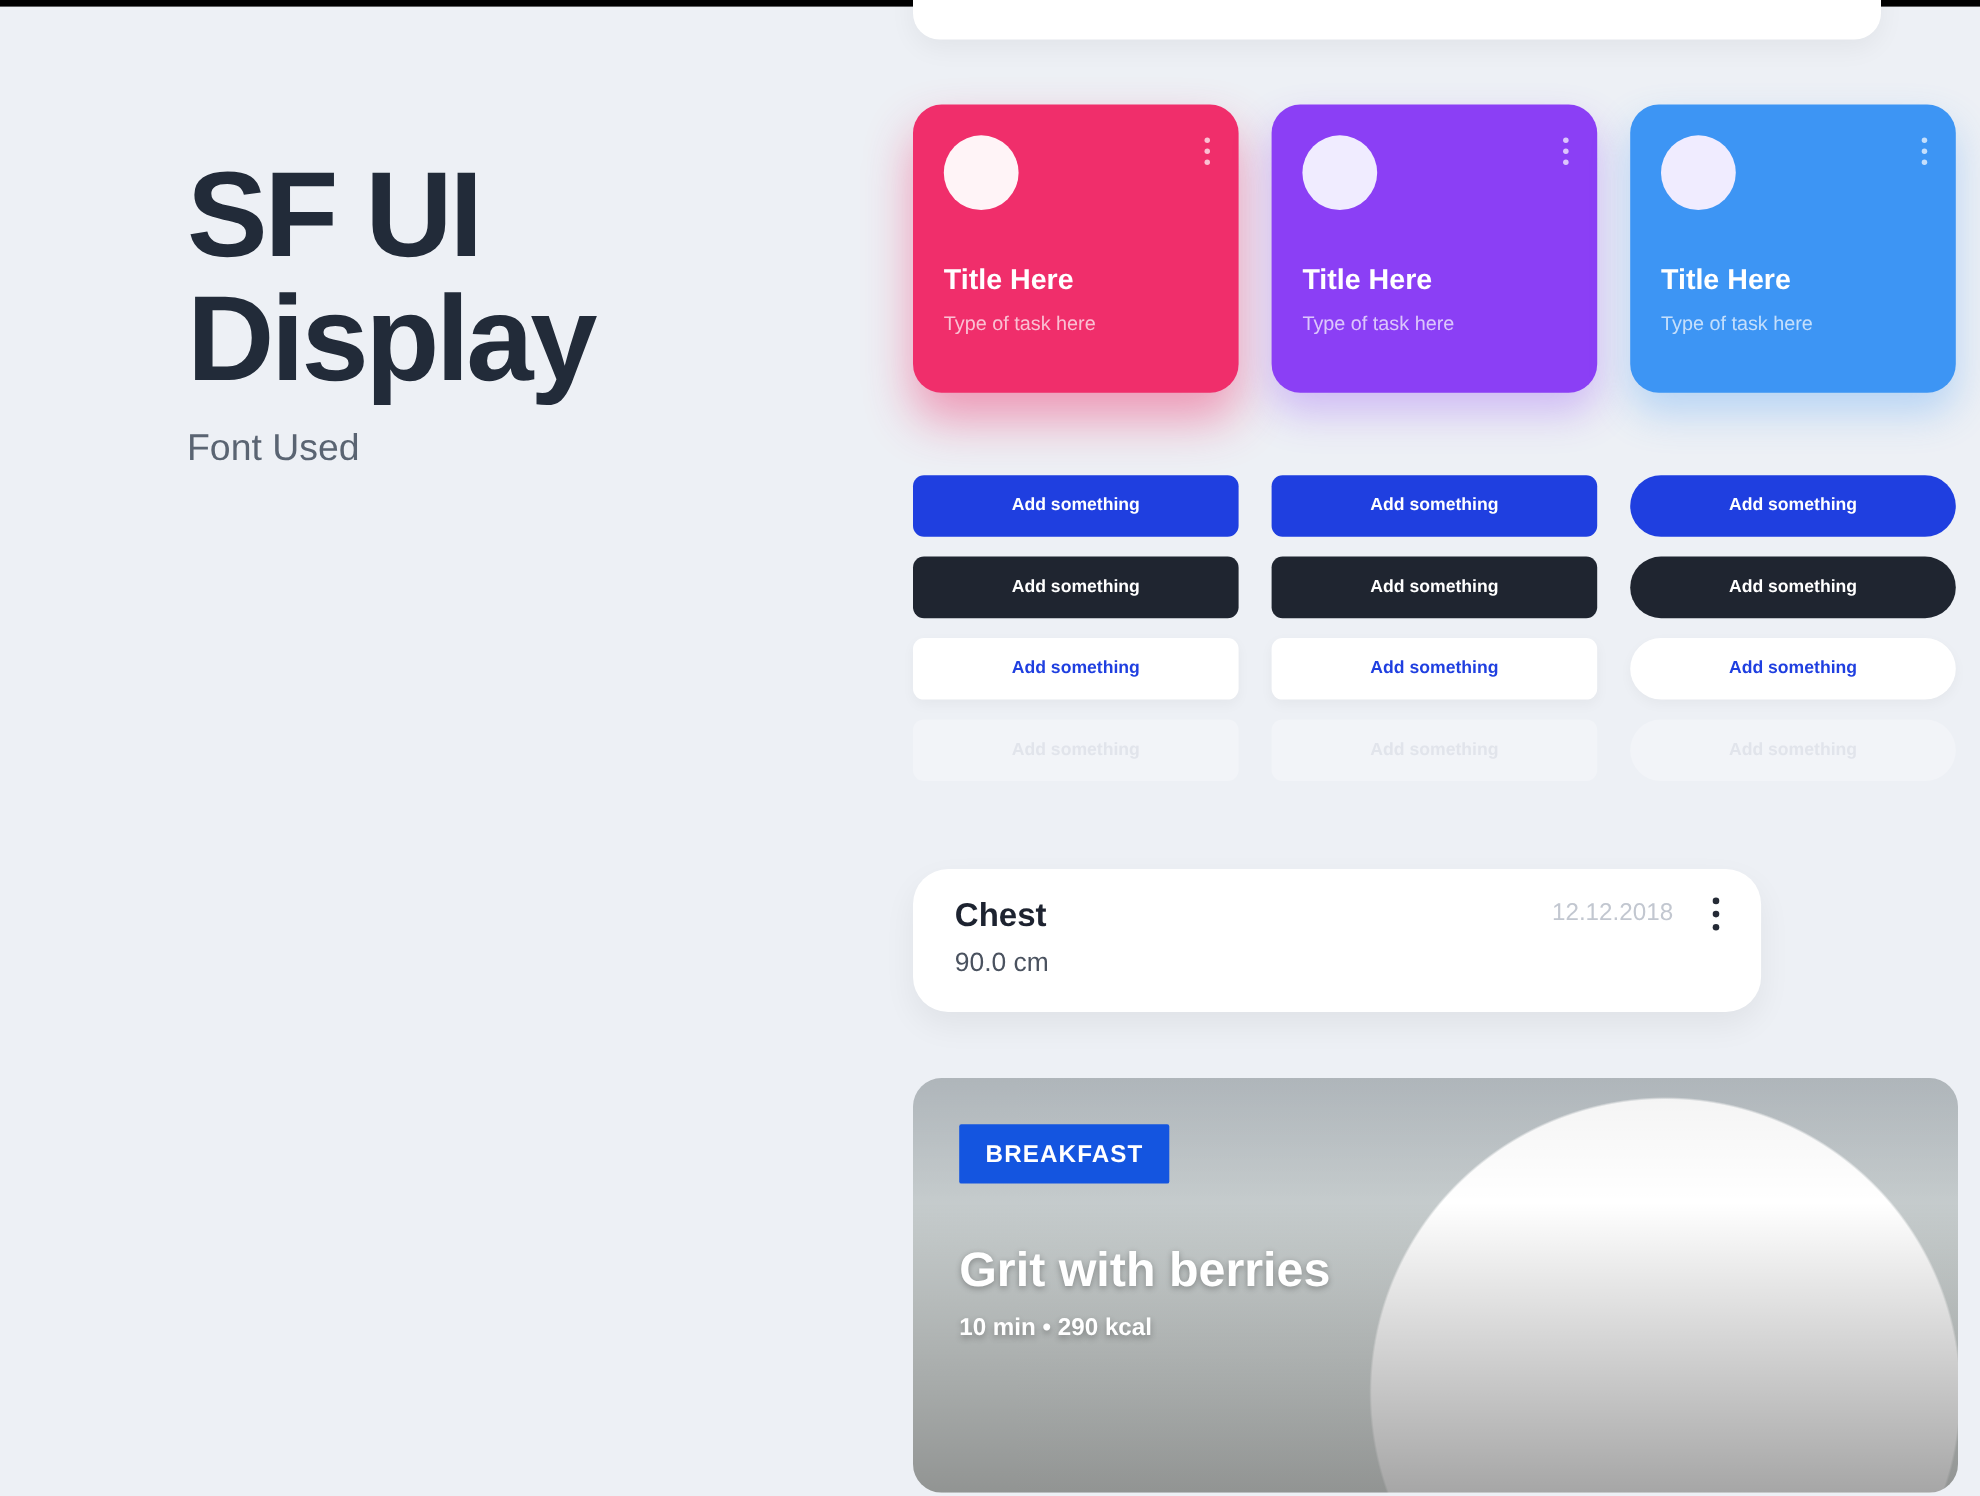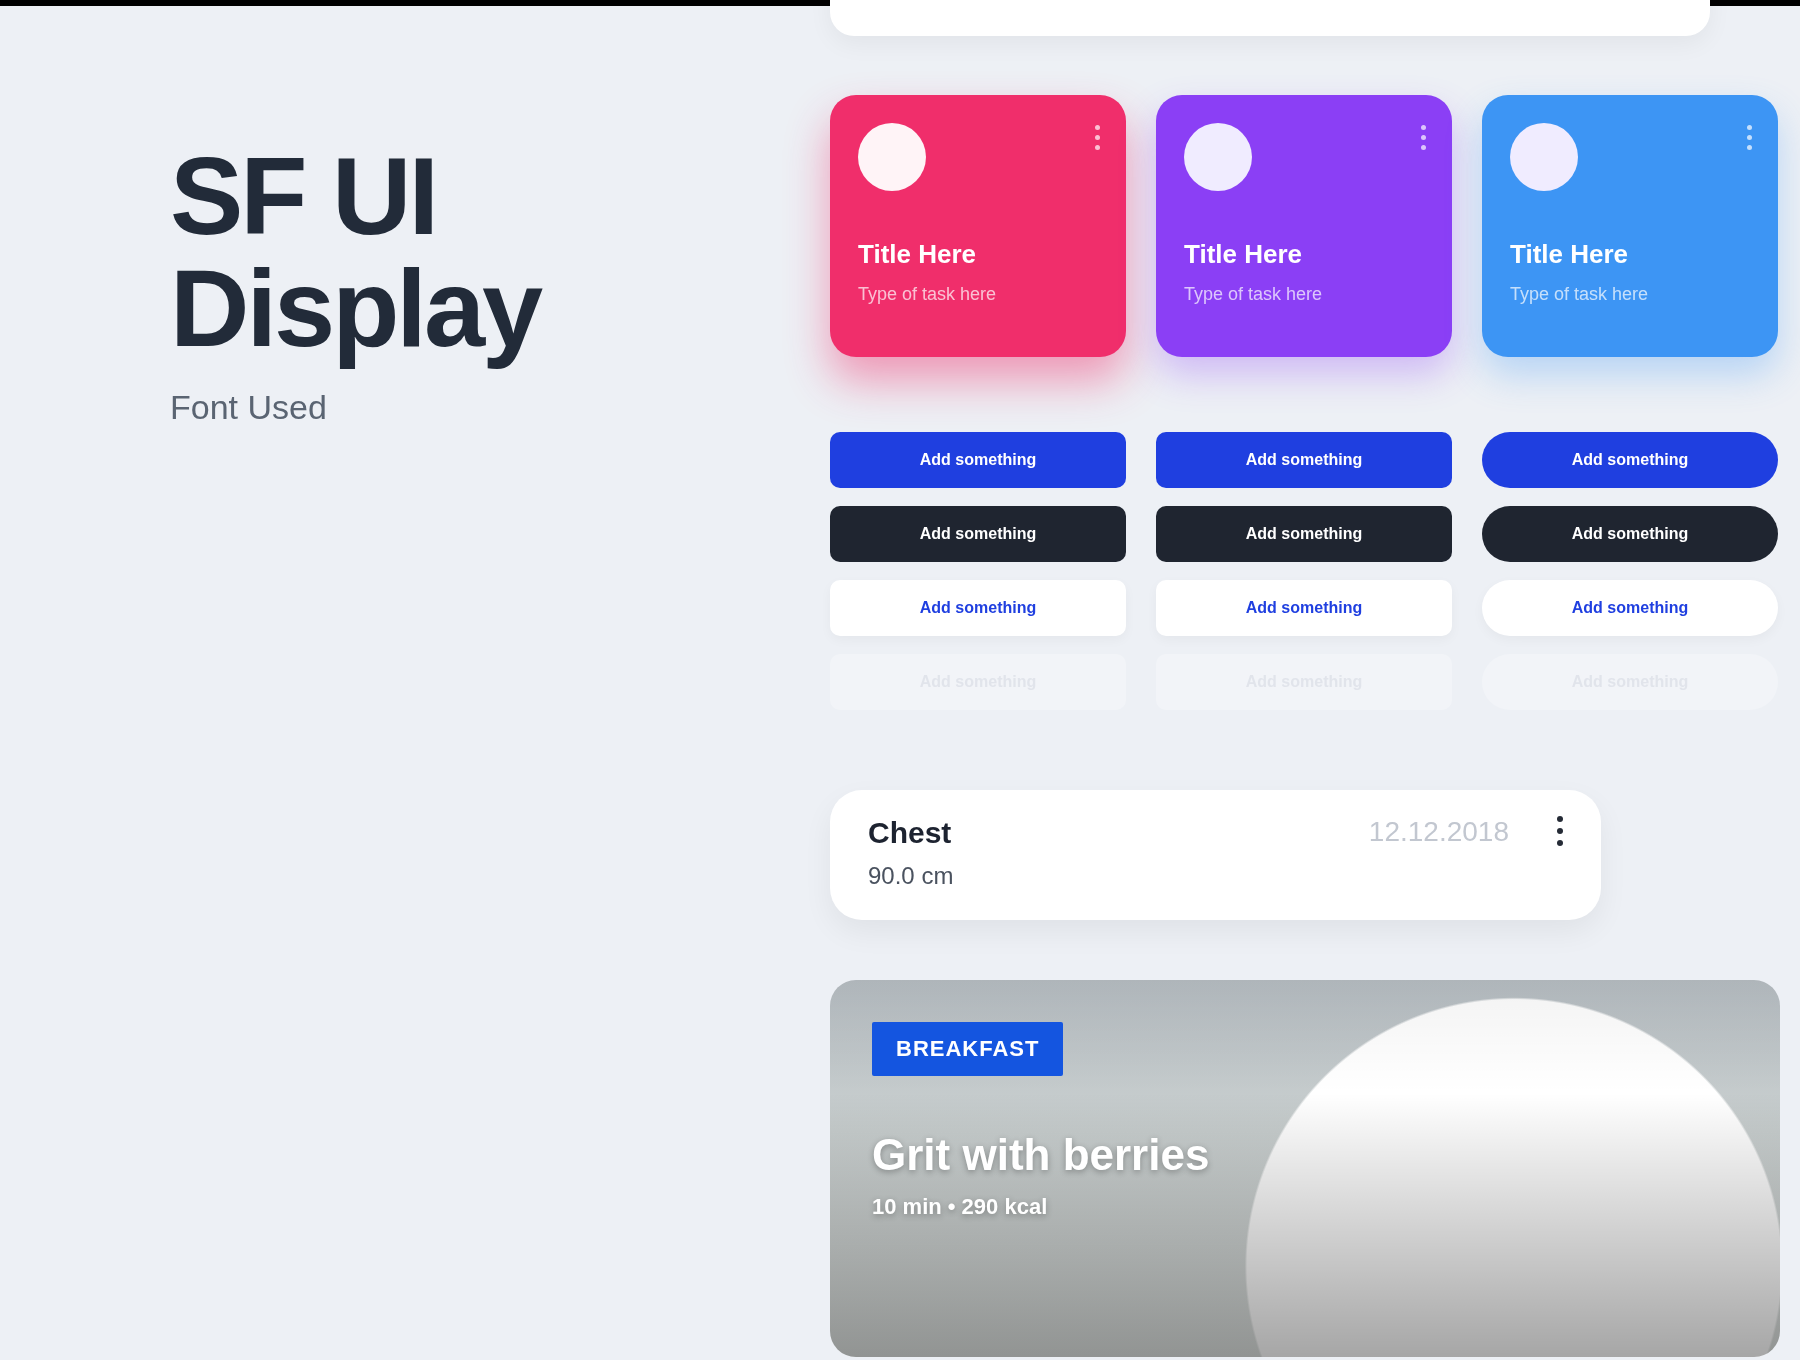--- a/index.html
+++ b/index.html
@@ -129,21 +129,21 @@
   background:#fff;
   border-radius:32px;
   box-shadow:0 12px 30px rgba(0,0,0,.06);
   padding:26px 38px;
   display:flex;
   align-items:flex-start;
 }
 .measure-left { flex:1; }
 .measure-title { font-size:30px; font-weight:800; color:#1d2330; }
 .measure-val   { font-size:24px; color:#4a525f; margin-top:12px; }
-.measure-date  { font-size:28px; color:#c2c7d0; margin-right:48px; }
+.measure-date  { font-size:22px; color:#c2c7d0; margin-right:36px; }
 .measure-dots  { display:flex; flex-direction:column; gap:6px; }
 .measure-dots span { width:6px; height:6px; border-radius:50%; background:#252b36; }
 
 .meal-card {
   position:absolute;
   top:980px;
   left:20px;
   width:950px;
   height:377px;
   border-radius:26px;

